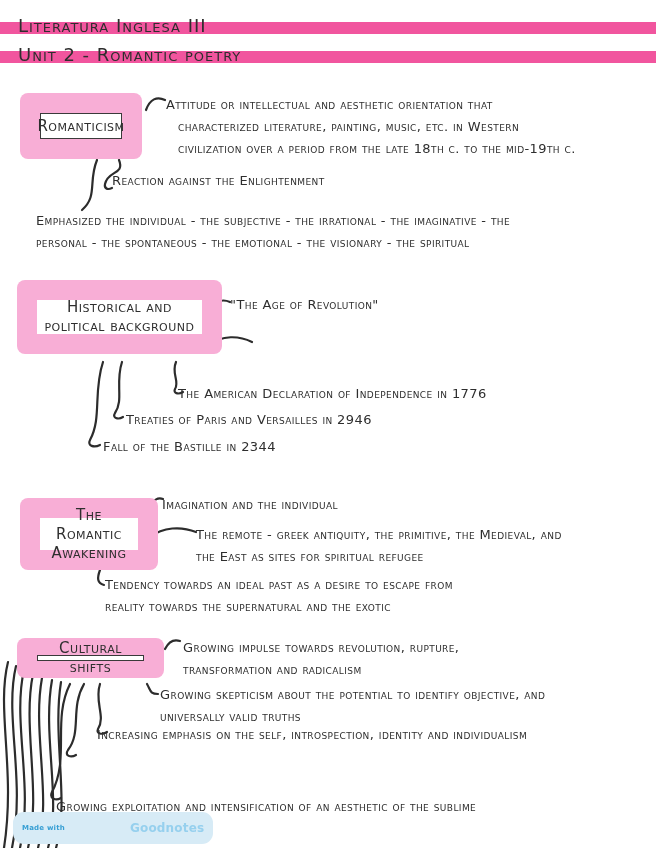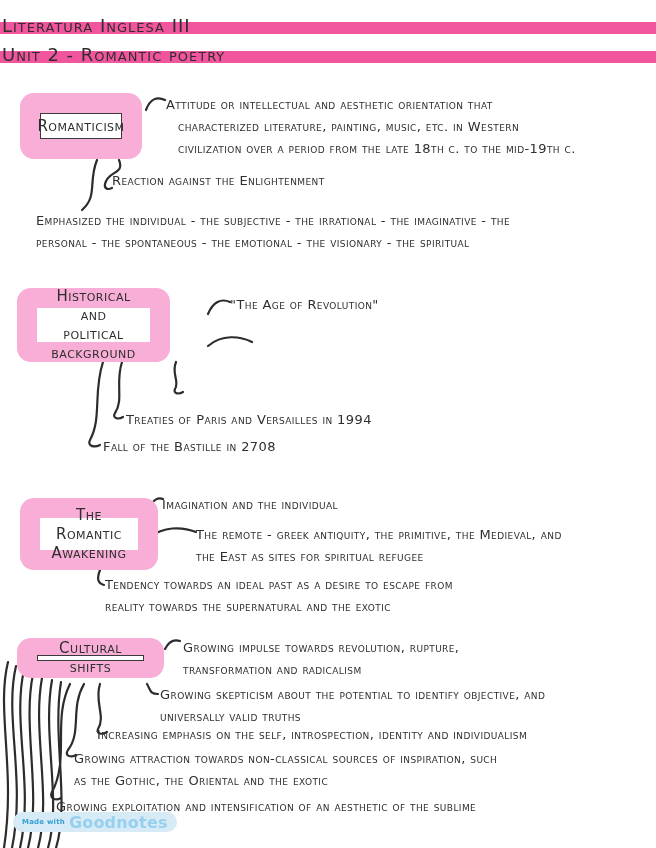--- a/index.html
+++ b/index.html
@@ -3,50 +3,50 @@
 <meta charset="utf-8">
 <style>
   html,body{margin:0;padding:0;background:#ffffff;}
   #page{
     position:relative;width:656px;height:848px;background:#ffffff;overflow:hidden;
     font-family:"DejaVu Sans",sans-serif;color:#2e2e2e;
   }
   
   .hl-bar{position:absolute;left:0;width:656px;height:12px;background:#f1559e;z-index:1;}
   .title-line{
-    position:absolute;left:2px;z-index:2;font-size:18px;line-height:24px;
+    position:absolute;left:18px;z-index:2;font-size:18px;line-height:24px;
     font-variant:small-caps;letter-spacing:1px;white-space:nowrap;
   }
   
   .topic-box{
-    position:absolute;background:#f8aed6;border-radius:14px;z-index:3;
+    position:absolute;background:#f8aed6;border-radius:8px;z-index:3;
     display:flex;align-items:center;justify-content:center;padding:20px;box-sizing:border-box;
   }
   .topic-inner{
     background:#ffffff;width:100%;height:100%;display:flex;align-items:center;justify-content:center;
     text-align:center;font-variant:small-caps;letter-spacing:0.5px;
     font-size:15px;line-height:19px;white-space:pre-line;box-sizing:border-box;padding:2px 4px;
   }
   .topic-inner.bordered{border:1.6px solid #3a3a3a;}
   
   .note{
     position:absolute;font-size:13px;line-height:22px;font-variant:small-caps;
     letter-spacing:0.4px;white-space:pre-line;z-index:2;
   }
   .hang{padding-left:12px;text-indent:-12px;}
   
   #ink{position:absolute;left:0;top:0;z-index:1;}
   #ink path{stroke:#2c2c2c;stroke-width:2.2;fill:none;stroke-linecap:round;}
   
   .watermark{
-    position:absolute;left:13px;top:812px;height:20px;padding:0 9px;border-radius:11px;
-    background:#d7ebf6;display:flex;align-items:center;gap:4px;z-index:4;
+    position:absolute;left:13px;top:812px;height:32px;padding:0 9px;border-radius:11px;
+    background:#d7ebf6;display:flex;align-items:center;gap:17px;z-index:4;
   }
   .wm-prefix{font-size:7px;font-weight:bold;color:#379fd4;letter-spacing:0.2px;}
-  .wm-brand{font-size:16px;font-weight:bold;color:#96d0ee;letter-spacing:0.2px;}
+  .wm-brand{font-size:12px;font-weight:bold;color:#96d0ee;letter-spacing:0.2px;margin-left:48px;}
 </style>
 </head>
 <body>
 
 <div id="page">
 
   <svg id="ink" width="656" height="848" viewBox="0 0 656 848" aria-hidden="true">
 
     <path d="M146,110 C150,99 157,96 165,100"></path>
     <path d="M97,160 C88,182 98,196 82,210"></path>
@@ -85,48 +85,47 @@
   <div class="topic-box" style="left:20px;top:93px;width:122px;height:66px">
     <div class="topic-inner bordered">Romanticism</div>
   </div>
   <div class="note hang" style="left:166px;top:94px;width:492px">Attitude or intellectual and aesthetic orientation that
 characterized literature, painting, music, etc. in Western
 civilization over a period from the late 18th c. to the mid-19th c.</div>
   <div class="note" style="left:112px;top:170px;width:400px">Reaction against the Enlightenment</div>
   <div class="note" style="left:36px;top:210px;width:610px">Emphasized the individual - the subjective - the irrational - the imaginative - the
 personal - the spontaneous - the emotional - the visionary - the spiritual</div>
 
-  <div class="topic-box" style="left:17px;top:288px;width:153px;height:74px">
+  <div class="topic-box" style="left:17px;top:280px;width:205px;height:74px">
     <div class="topic-inner">Historical and
 political background</div>
   </div>
   <div class="note" style="left:230px;top:294px;width:300px">"The Age of Revolution"</div>
-  <div class="note" style="left:126px;top:409px;width:400px">Treaties of Paris and Versailles in 1994</div>
-  <div class="note" style="left:103px;top:436px;width:300px">Fall of the Bastille in 2708</div>
+  <div class="note" style="left:178px;top:383px;width:440px">The American Declaration of Independence in 1776</div>
+  <div class="note" style="left:126px;top:409px;width:400px">Treaties of Paris and Versailles in 2946</div>
+  <div class="note" style="left:103px;top:436px;width:300px">Fall of the Bastille in 2344</div>
 
   <div class="topic-box" style="left:20px;top:498px;width:138px;height:72px">
     <div class="topic-inner">The Romantic
 Awakening</div>
   </div>
   <div class="note" style="left:162px;top:494px;width:320px">Imagination and the individual</div>
   <div class="note" style="left:105px;top:574px;width:480px">Tendency towards an ideal past as a desire to escape from
 reality towards the supernatural and the exotic</div>
   <div class="note" style="left:196px;top:524px;width:455px">The remote - greek antiquity, the primitive, the Medieval, and
 the East as sites for spiritual refugee</div>
 
   <div class="topic-box" style="left:17px;top:638px;width:147px;height:38px">
     <div class="topic-inner bordered">Cultural shifts</div>
   </div>
   <div class="note" style="left:183px;top:637px;width:420px">Growing impulse towards revolution, rupture,
 transformation and radicalism</div>
   <div class="note" style="left:160px;top:684px;width:490px">Growing skepticism about the potential to identify objective, and
 universally valid truths</div>
   <div class="note" style="left:97px;top:724px;width:540px">Increasing emphasis on the self, introspection, identity and individualism</div>
-  <div class="note" style="left:74px;top:748px;width:540px">Growing attraction towards non-classical sources of inspiration, such
-as the Gothic, the Oriental and the exotic</div>
   <div class="note" style="left:56px;top:796px;width:560px">Growing exploitation and intensification of an aesthetic of the sublime</div>
 
   <div class="watermark">
     <span class="wm-prefix">Made with</span>
     <span class="wm-brand">Goodnotes</span>
   </div>
 
 </div>
 
 </body></html>

